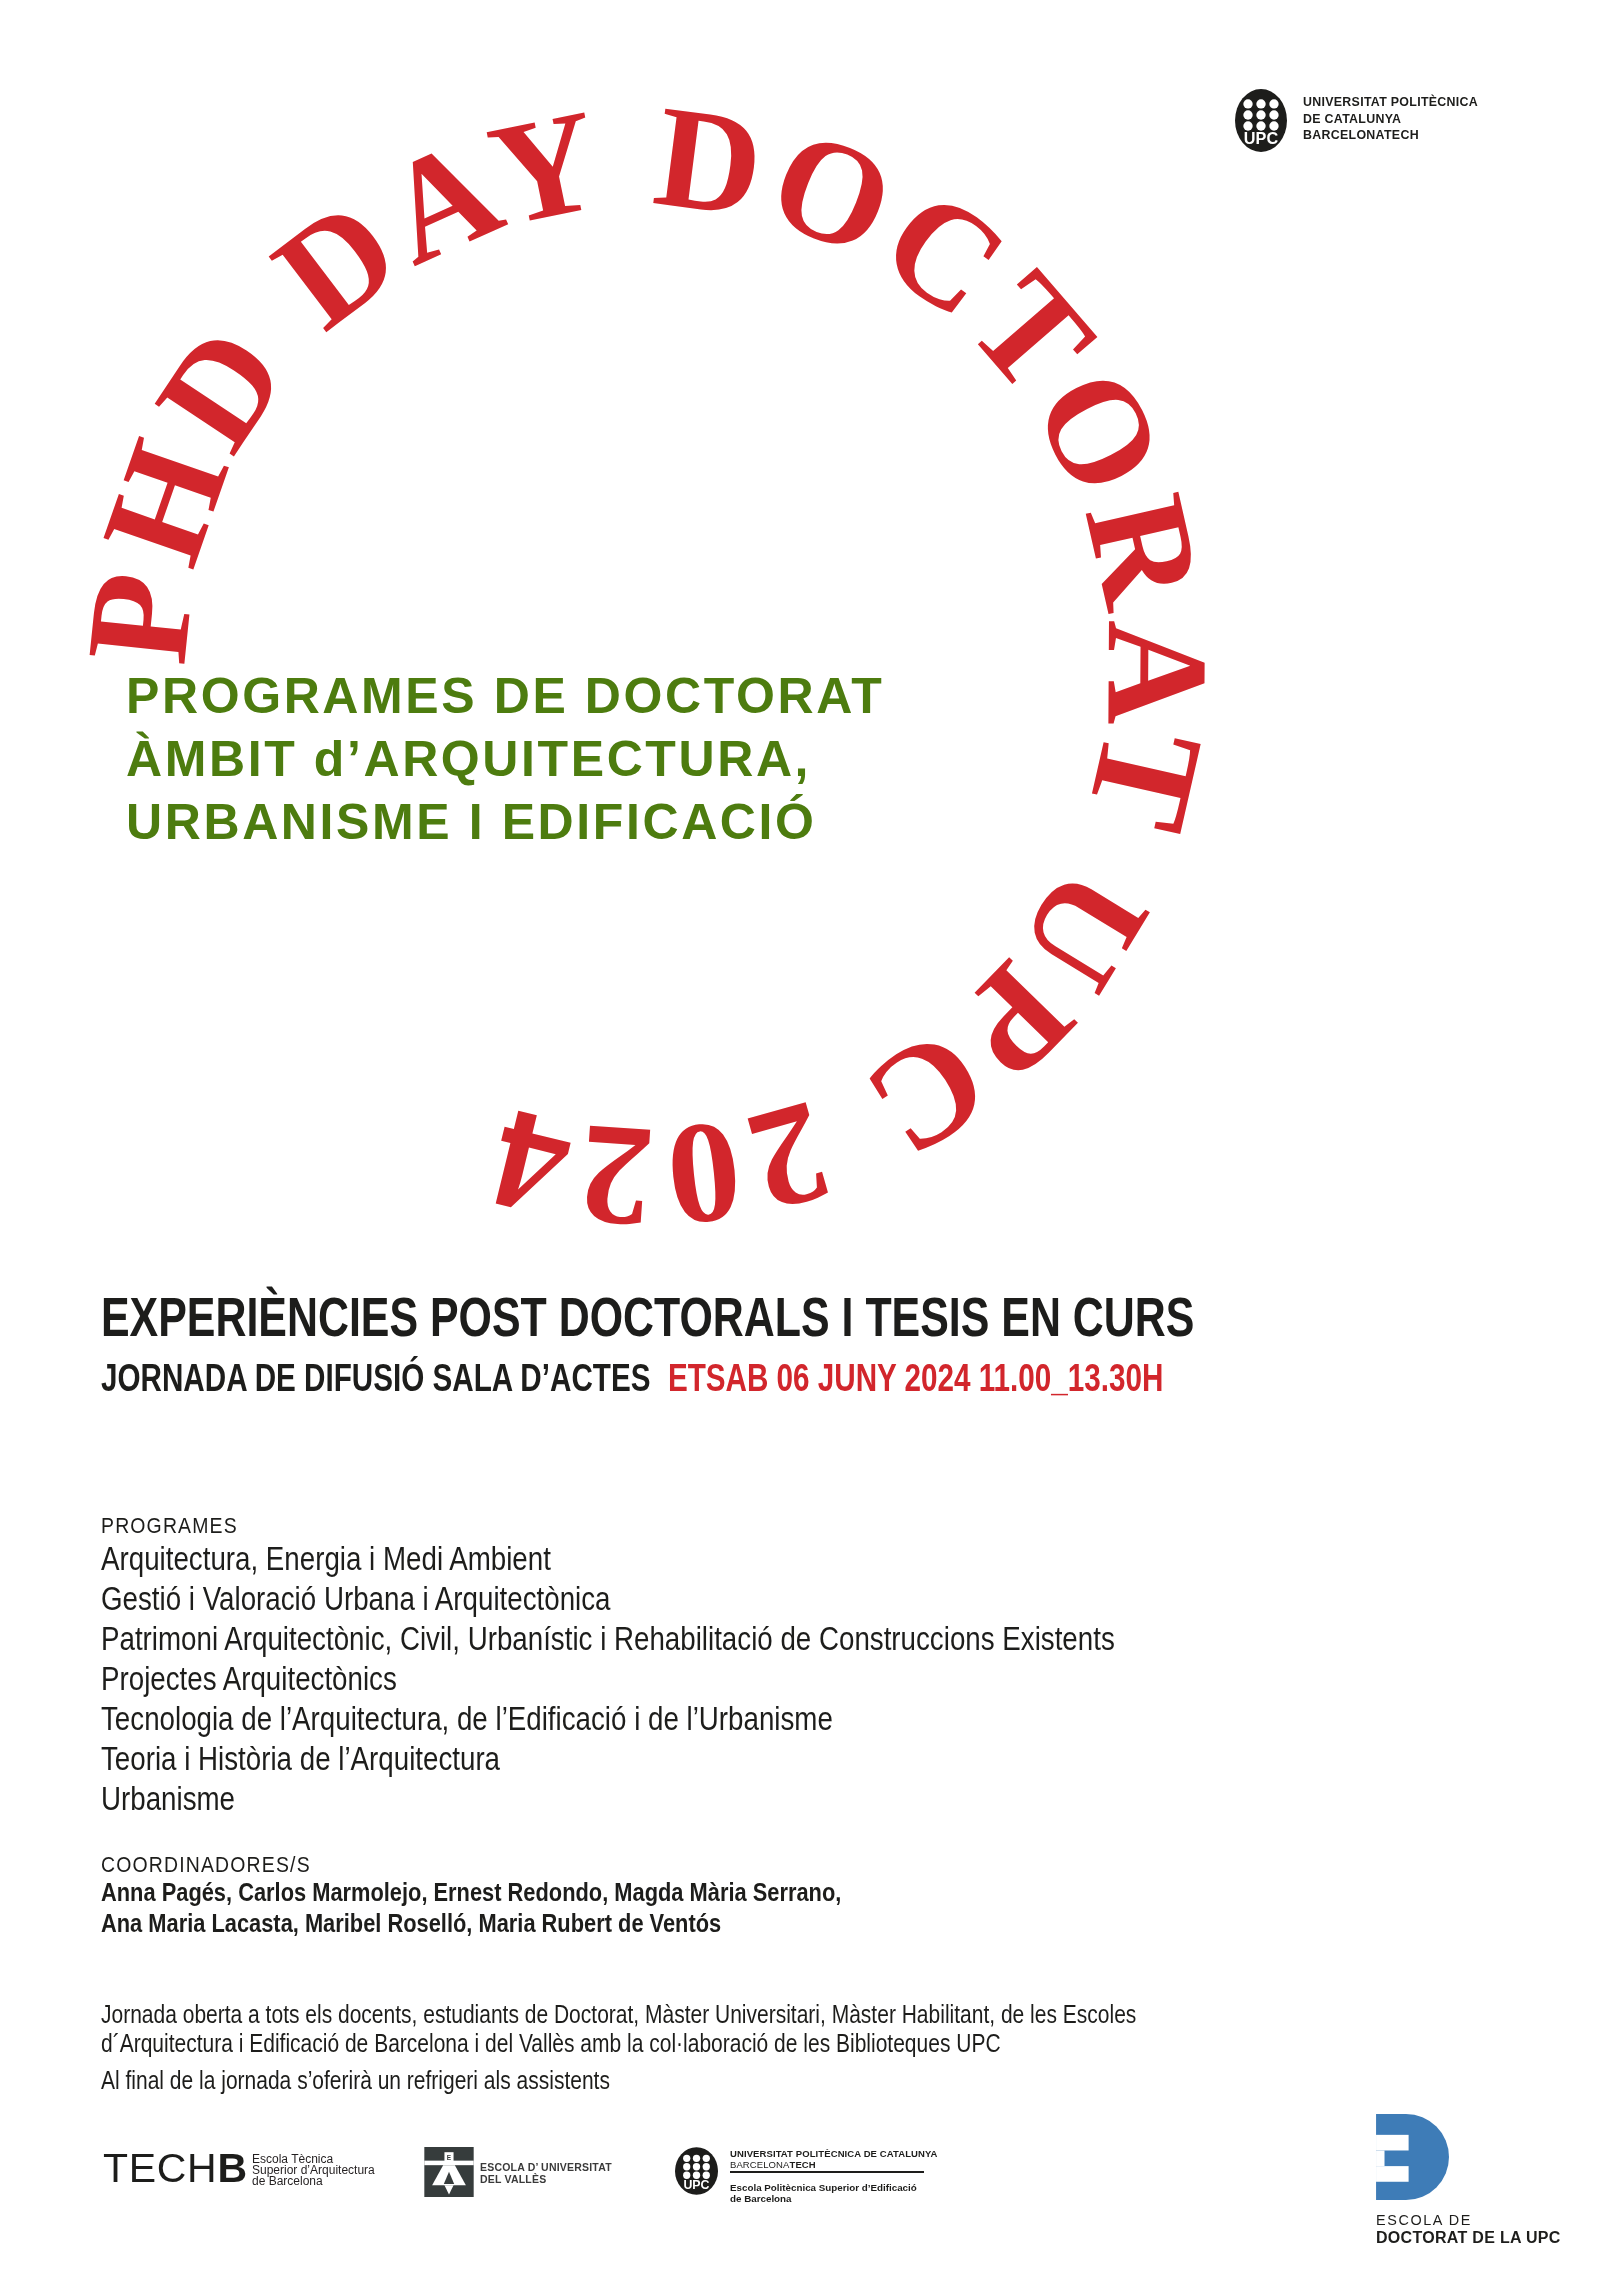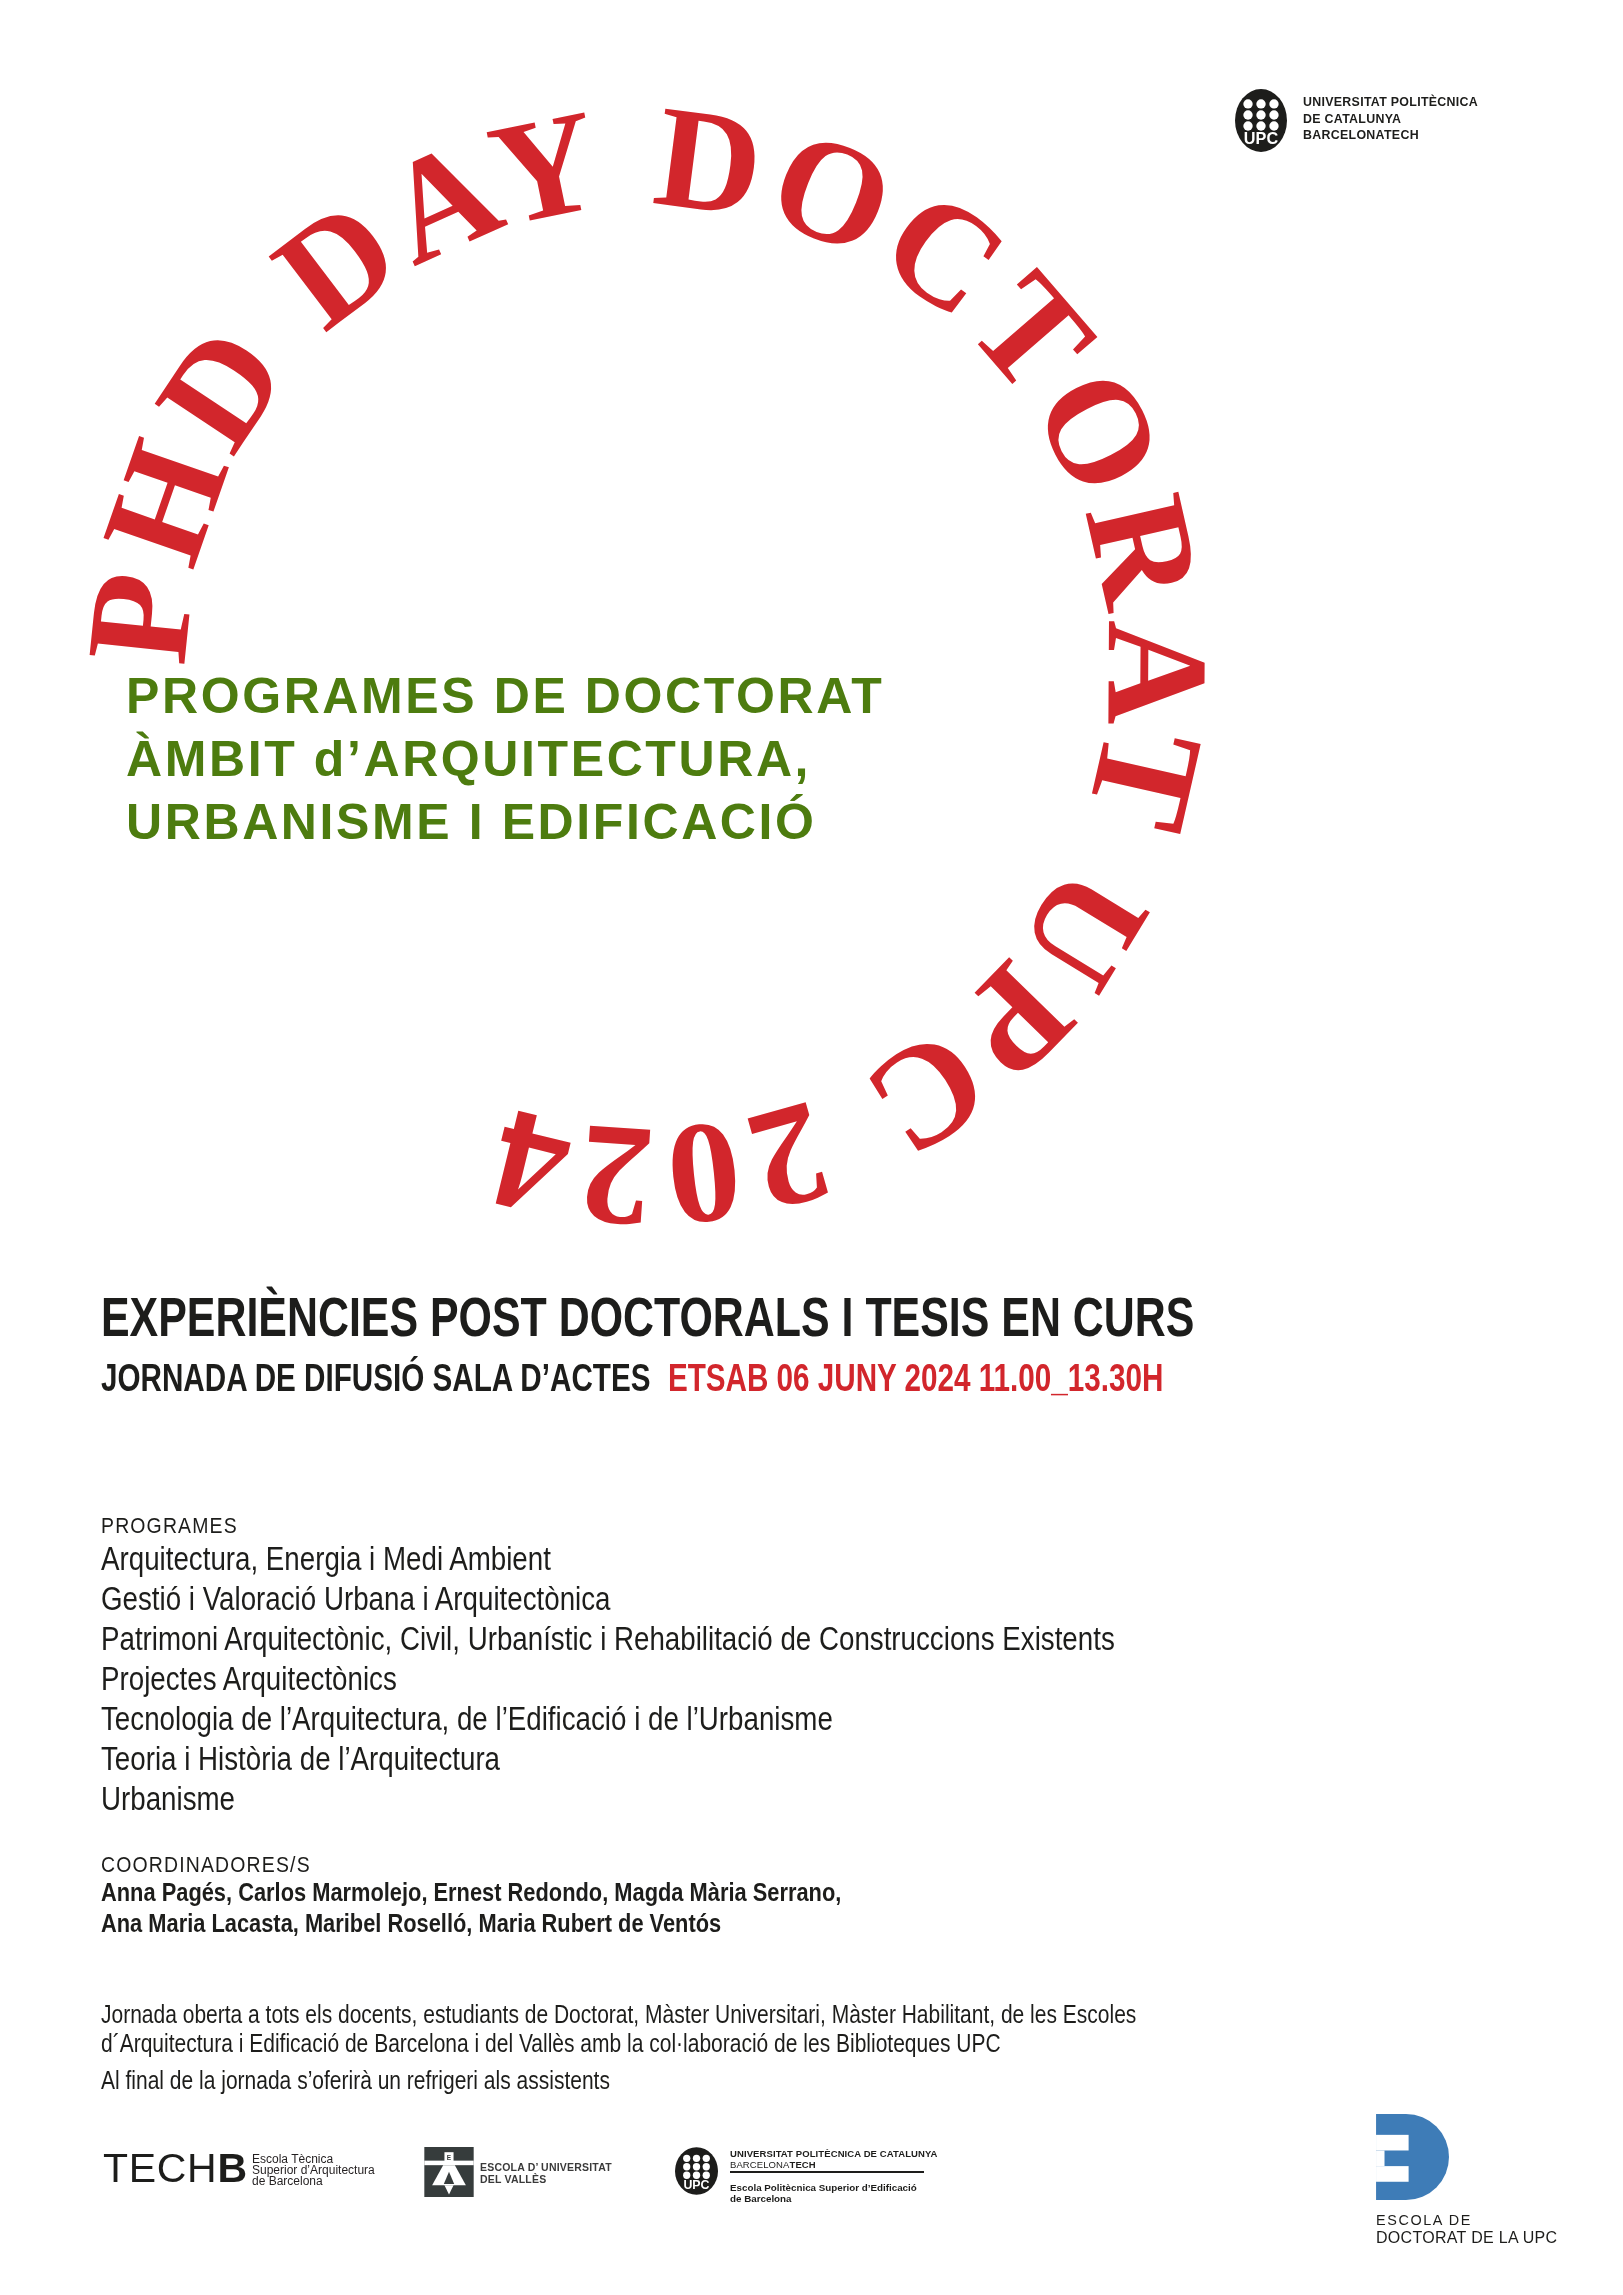--- a/index.html
+++ b/index.html
@@ -32,21 +32,21 @@
 
   
   .etsab-name{left:103px;top:2148px;font-size:41px;line-height:41px;letter-spacing:0.7px;}
   .etsab-name b{font-weight:bold;}
   .etsab-desc{left:252px;top:2154px;font-size:12px;line-height:10.8px;color:#231f20;}
   .etsav-text{left:480px;top:2161px;font-size:10.5px;font-weight:bold;line-height:12.4px;letter-spacing:0.2px;color:#3a3a3a;}
   .epseb-text{left:730px;top:2148px;font-size:9.5px;font-weight:bold;line-height:11px;letter-spacing:0.1px;}
   .epseb-rule{left:730px;top:2171px;width:194px;height:1.6px;background:#1d1d1b;}
   .epseb-desc{left:730px;top:2175px;font-size:9.8px;font-weight:bold;line-height:11px;margin-top:7px;}
   .edupc-l1{left:1376px;top:2212px;font-size:14.4px;letter-spacing:1.6px;line-height:17px;}
-  .edupc-l2{left:1376px;top:2229px;font-size:16px;font-weight:normal;letter-spacing:0.3px;line-height:18.3px;}
+  .edupc-l2{left:1376px;top:2229px;font-size:16px;font-weight:bold;letter-spacing:0.3px;line-height:18.3px;}
 
   svg{display:block;}
 </style>
 </head>
 <body>
 
 <div id="poster">
 
   <svg style="position:absolute;left:0;top:0;pointer-events:none;" width="1623" height="2295" viewBox="0 0 2481 3508">
     <defs>

